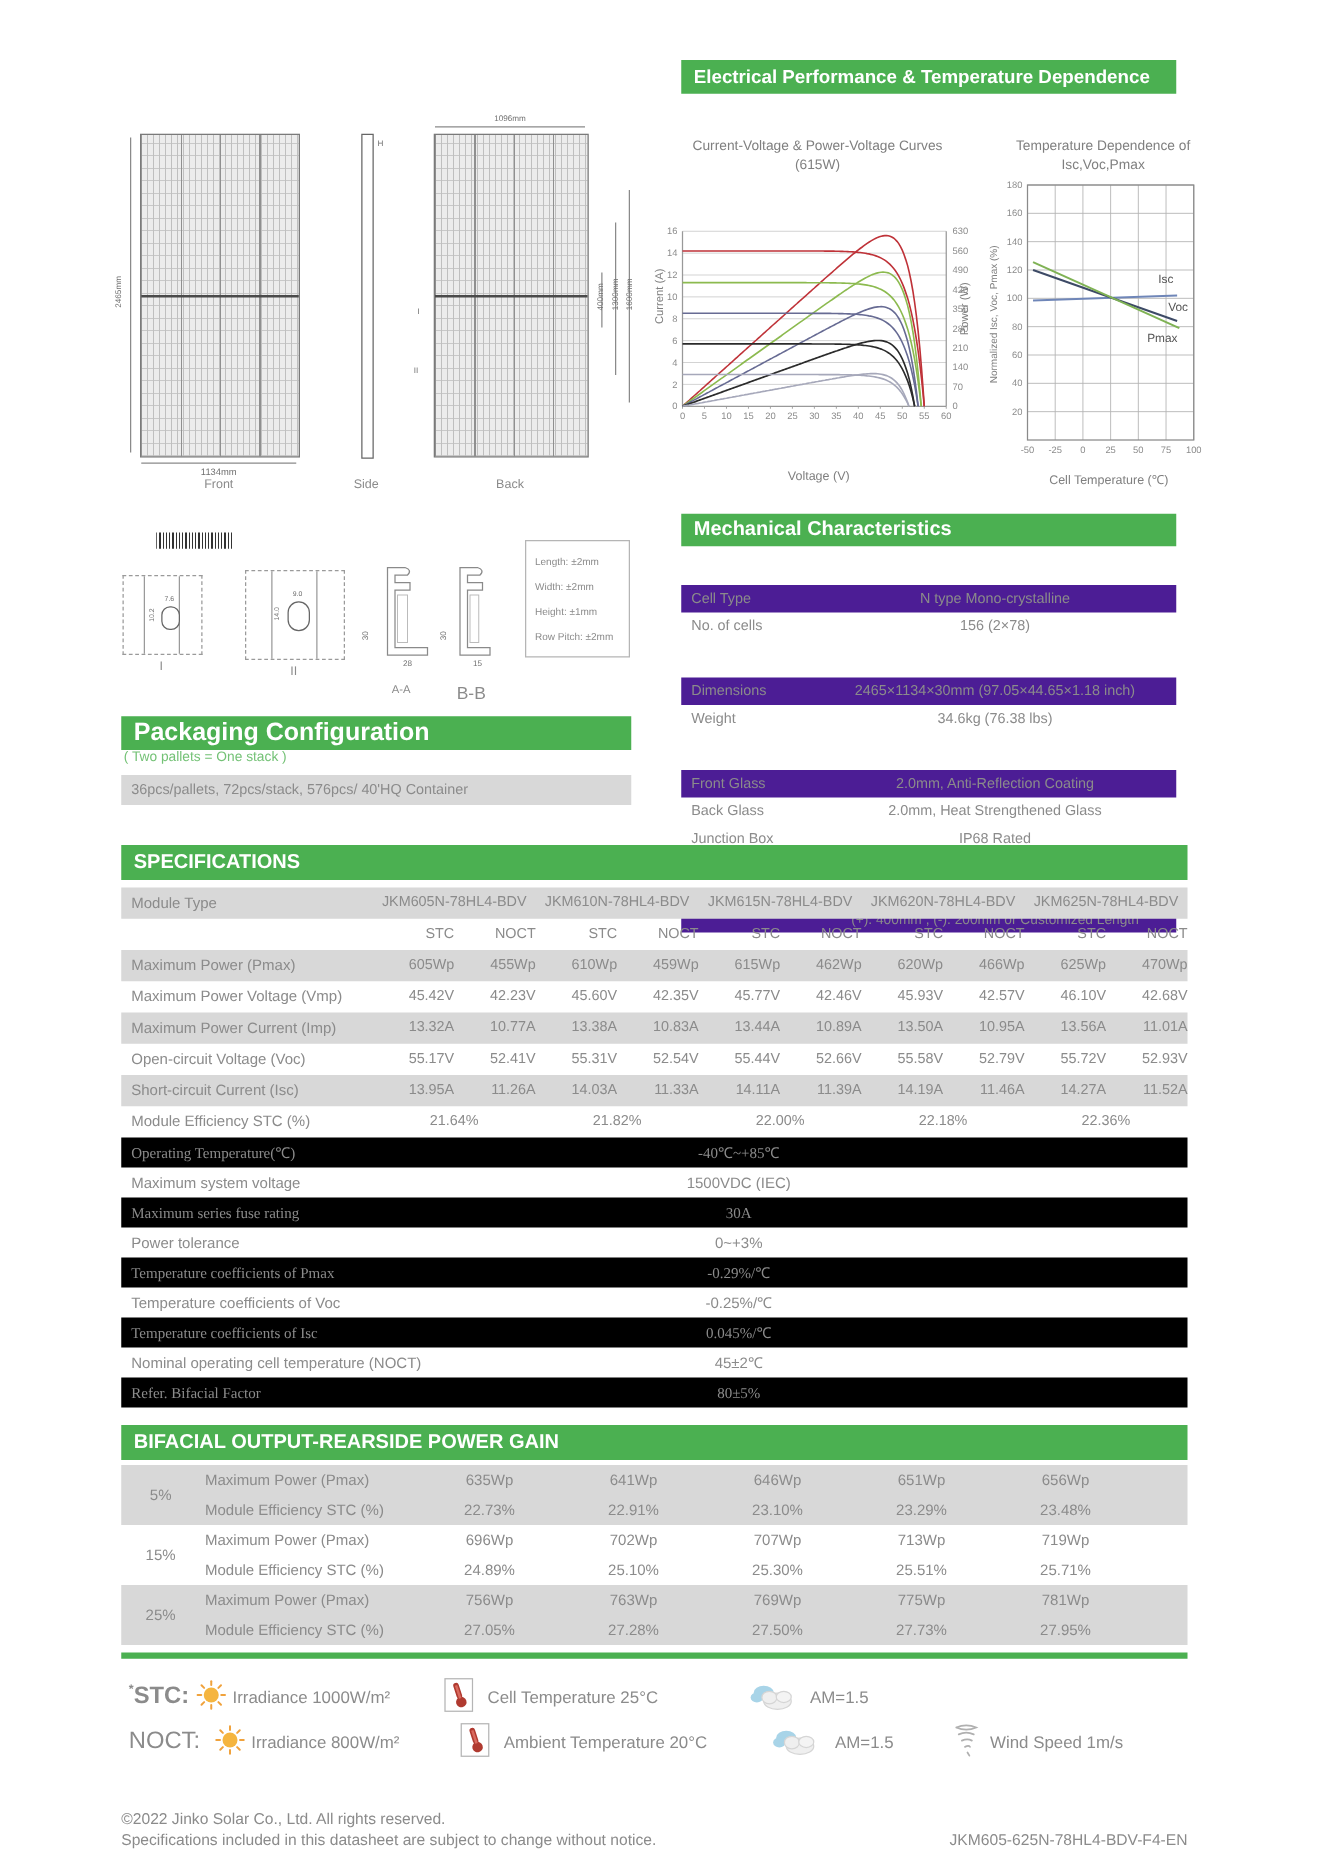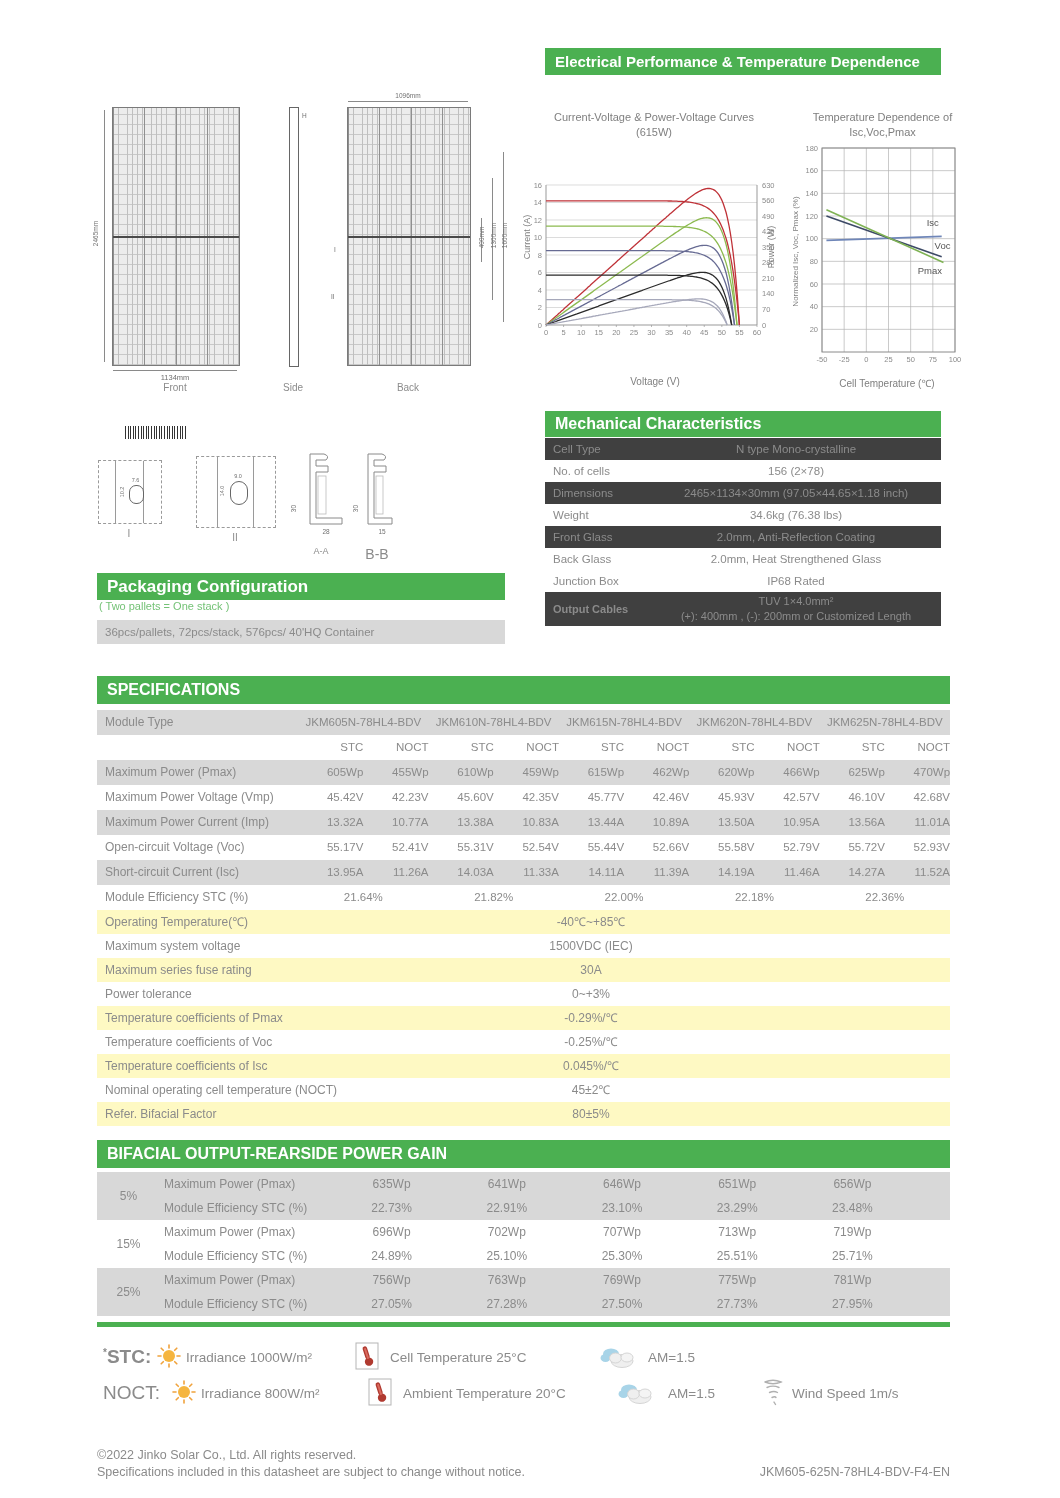--- a/index.html
+++ b/index.html
@@ -21,42 +21,42 @@
   .vline{position:absolute;width:1px;background:#8a8a8a;}
   .hlinedim{position:absolute;height:1px;background:#8a8a8a;}
   
   .charttitle{position:absolute;font-size:11px;color:#7f7f7f;text-align:center;line-height:1.35;}
   .axlabel{position:absolute;font-size:9px;color:#7f7f7f;text-align:center;white-space:nowrap;}
   .tick{font-size:7.5px;fill:#8b8b8b;font-family:"Liberation Sans",sans-serif;}
   .slabel2{font-size:9.5px;fill:#555;font-family:"Liberation Sans",sans-serif;}
   
   .mtable{position:absolute;left:545px;top:438px;width:396px;}
   .mrow{display:flex;height:22px;line-height:22px;font-size:11.5px;color:#8b8b8b;}
-  .mrow.gray{background:#404040;}
+  .mrow.gray{background:#4c1d95;margin-top:30px;}
   .mlabel{width:112px;padding-left:8px;}
   .mvalue{flex:1;text-align:center;padding-right:14px;}
   .mrow.tall{height:34px;line-height:15px;padding-top:2px;box-sizing:border-box;font-size:11px;}
   
   .tolbox{position:absolute;left:420px;top:432px;width:84px;height:94px;border:1px solid #b5b5b5;
           box-sizing:border-box;padding:7px 0 0 7px;font-size:8px;color:#8b8b8b;}
   .tolbox div{height:20px;line-height:20px;}
   
   .pnote{position:absolute;left:99px;top:600px;font-size:11px;color:#74c276;}
   .pbar{position:absolute;left:97px;top:620px;width:408px;height:24px;background:#d8d8d8;
         font-size:11.5px;color:#8b8b8b;line-height:24px;padding-left:8px;box-sizing:border-box;}
   
   .stable{position:absolute;left:97px;top:710px;width:853px;}
   .srow{display:flex;height:25px;line-height:25px;font-size:11.5px;color:#8b8b8b;}
   .srow.gray{background:#d8d8d8;}
   .slabel{width:195px;padding-left:8px;font-size:12px;}
   .scell{width:65.8px;text-align:right;}
   .scell2{width:131.6px;text-align:center;}
   .mcell{width:131.6px;text-align:center;font-size:11.5px;}
   .frow{position:relative;height:24px;line-height:24px;font-size:12px;color:#8b8b8b;}
-  .frow.gray{background:#fef9c3;}
+  .frow.gray{background:#000000;font-family:Liberation Serif, serif;}
   .flabel{position:absolute;left:8px;}
   .fvalue{position:absolute;left:144px;width:700px;text-align:center;}
   
   .btable{position:absolute;left:97px;top:1172px;width:853px;}
   .bgroup{display:flex;height:48px;color:#8b8b8b;}
   .bgroup.gray{background:#d8d8d8;}
   .bgain{width:63px;text-align:center;line-height:48px;font-size:12px;}
   .bbody{flex:1;}
   .bline{display:flex;height:24px;line-height:24px;padding-right:40px;font-size:12px;}
   .blabel{width:170px;padding-left:4px;}
@@ -292,22 +292,28 @@
   <div class="cap" style="left:292px;top:546px;width:58px;font-size:9px;">A-A</div>
 
   <svg class="abs" style="left:358px;top:450px;" width="40" height="88" viewBox="0 0 40 88">
     <path d="M10 4 L10 74 L34 74 L34 68 L16 68 L16 22 L28 22 L28 16 L16 16 L16 10 L26 10 Q30 6 24 4 Z" fill="none" stroke="#8a8a8a" stroke-width="1"></path>
     <rect x="18" y="26" width="7" height="38" fill="none" stroke="#bbb" stroke-width="0.8"></rect>
   </svg>
   <div class="dim rot" style="left:348px;top:505px;width:14px;text-align:center;">30</div>
   <div class="dim" style="left:372px;top:528px;width:20px;text-align:center;">15</div>
   <div class="cap" style="left:352px;top:546px;width:50px;font-size:14px;">B-B</div>
 
-
-  <div class="hbar" style="left:97px;top:573px;width:408px;font-size:17px;"><span>Packaging Configuration</span></div>
+  <div class="tolbox">
+    <div>Length: ±2mm</div>
+    <div>Width: ±2mm</div>
+    <div>Height: ±1mm</div>
+    <div>Row Pitch: ±2mm</div>
+  </div>
+
+  <div class="hbar" style="left:97px;top:573px;width:408px;font-size:20px;"><span>Packaging Configuration</span></div>
   <div class="pnote">( Two pallets = One stack )</div>
   <div class="pbar">36pcs/pallets, 72pcs/stack, 576pcs/ 40'HQ Container</div>
 
   <div class="hbar" style="left:97px;top:676px;width:853px;height:28px;line-height:28px;font-size:16px;"><span>SPECIFICATIONS</span></div>
 
   <div class="stable">
     <div class="srow gray">
       <div class="slabel">Module Type</div>
       <div class="mcell">JKM605N-78HL4-BDV</div>
       <div class="mcell">JKM610N-78HL4-BDV</div>

